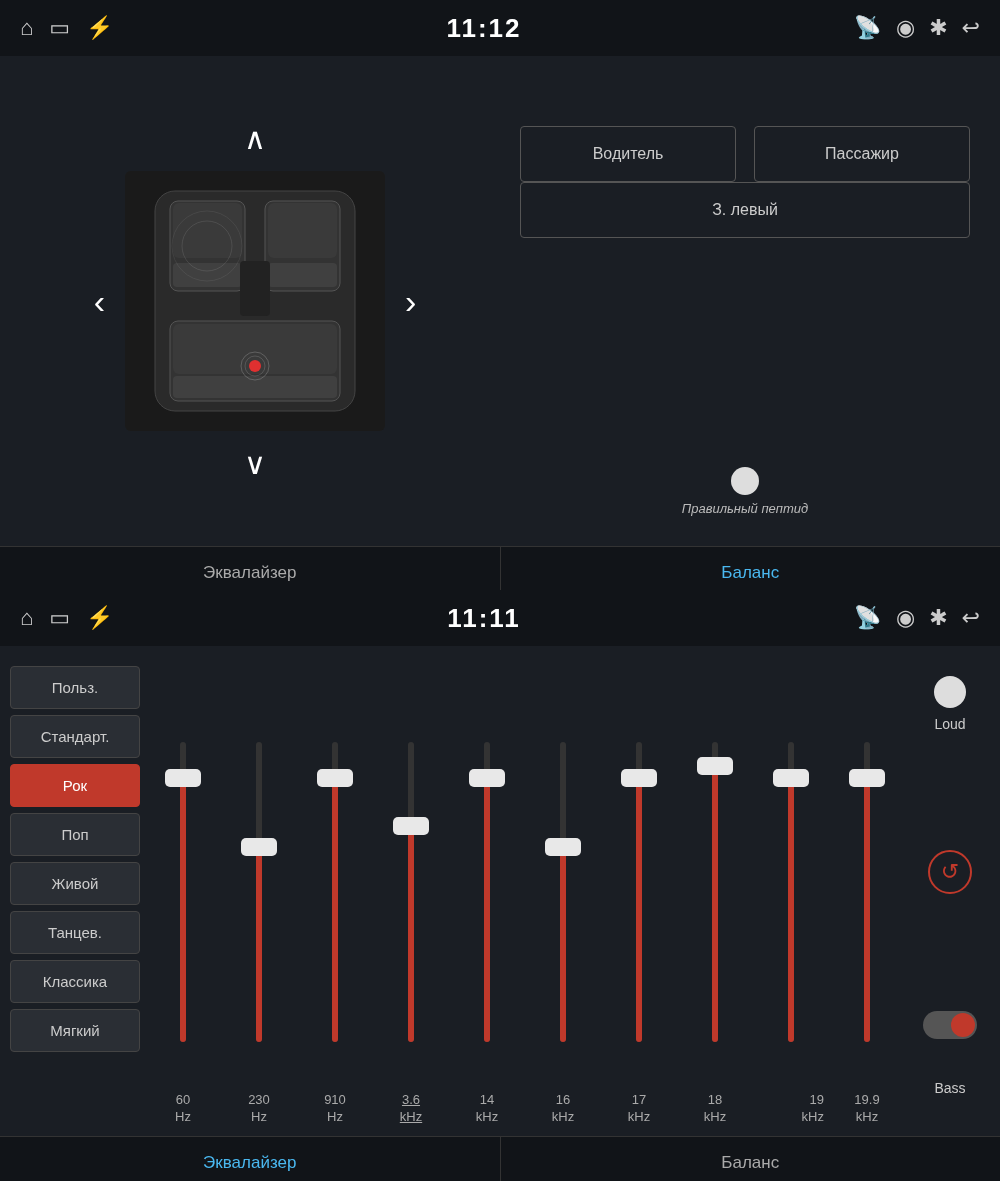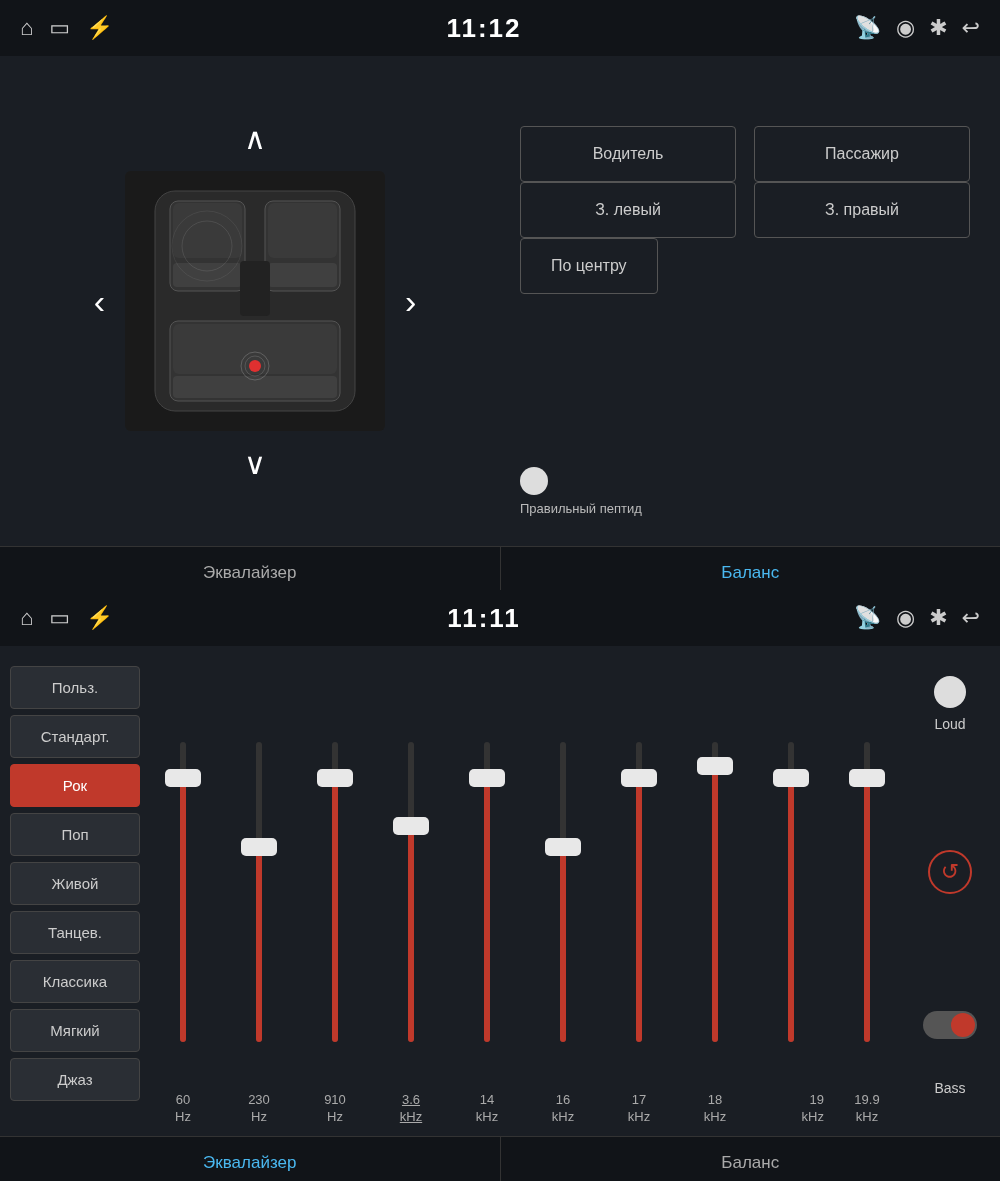--- a/index.html
+++ b/index.html
@@ -126,25 +126,26 @@
       background: #1a1e24;
       border: 1.5px solid #555;
       color: #ccc;
       font-size: 16px;
       border-radius: 4px;
       cursor: pointer;
     }
     .right-indicator {
       display: flex;
       flex-direction: column;
-      align-items: flex-start;
+      align-items: center;
       justify-content: flex-end;
       padding-bottom: 10px;
       gap: 6px;
       margin-top: auto;
+      font-style: italic;
     }
     .indicator-dot {
       width: 28px;
       height: 28px;
       border-radius: 50%;
       background: #ddd;
     }
     .indicator-text {
       font-size: 13px;
       color: #bbb;
@@ -393,24 +394,20 @@
     </div>
 
     <div style="display:flex;flex-direction:column;flex:1;padding-top:20px;">
       <div class="zone-buttons">
         <div class="zone-row">
           <button class="zone-btn">Водитель</button>
           <button class="zone-btn">Пассажир</button>
         </div>
         <div class="zone-row">
           <button class="zone-btn">З. левый</button>
-          <button class="zone-btn">З. правый</button>
-        </div>
-        <div class="zone-row">
-          <button class="zone-btn-center">По центру</button>
         </div>
       </div>
       <div class="right-indicator">
         <div class="indicator-dot"></div>
         <div class="indicator-text">Правильный пептид</div>
       </div>
     </div>
 
   </div>
 
@@ -443,21 +440,20 @@
 
     <div class="preset-list" id="preset-list">
         <button class="preset-btn">Польз.</button>
         <button class="preset-btn">Стандарт.</button>
         <button class="preset-btn active">Рок</button>
         <button class="preset-btn">Поп</button>
         <button class="preset-btn">Живой</button>
         <button class="preset-btn">Танцев.</button>
         <button class="preset-btn">Классика</button>
         <button class="preset-btn">Мягкий</button>
-        <button class="preset-btn">Джаз</button>
       </div>
 
     <div style="position:relative;flex:1;display:flex;flex-direction:column;">
       <div class="eq-sliders" id="eq-sliders">
           <div class="slider-col">
       <div class="slider-track" style="height:300px;">
         <div class="slider-fill" style="height:264px;"></div>
         <div class="slider-handle" style="bottom:255px;"></div>
       </div>
     </div>

